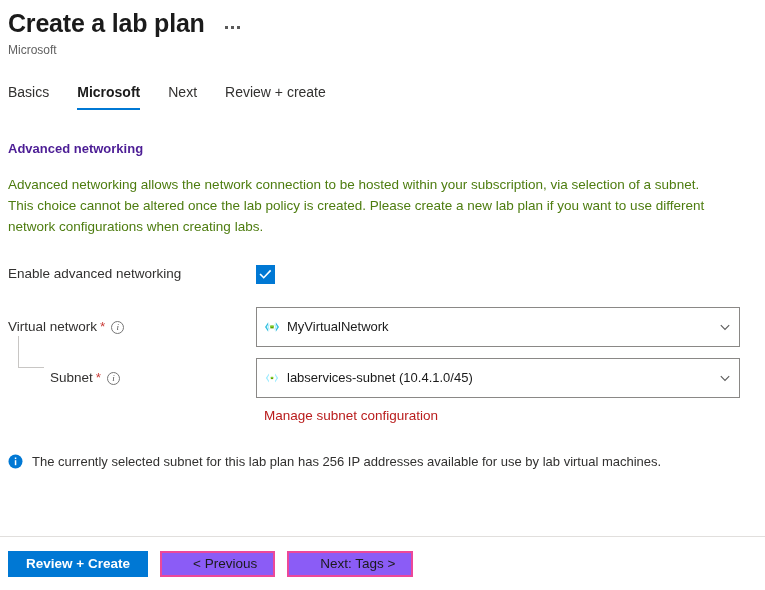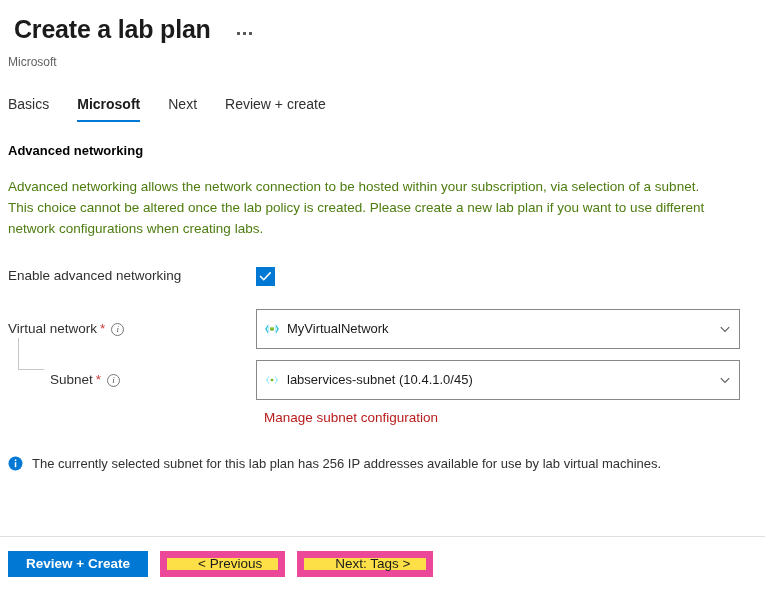--- a/index.html
+++ b/index.html
@@ -26,21 +26,21 @@
     display: flex;
     align-items: center;
     gap: 14px;
   }
   .page-title {
     font-size: 25px;
     font-weight: 600;
     letter-spacing: -0.2px;
     color: #1b1b1b;
     line-height: 30px;
-    margin: 6px;
+    margin: 0;
   }
   .ellipsis-btn {
     display: inline-flex;
     align-items: flex-end;
     gap: 3px;
     height: 22px;
     padding-bottom: 5px;
     cursor: pointer;
     background: none;
     border: none;
@@ -91,22 +91,22 @@
   }
   .tab:first-child.active::after { left: 0; }
 
   
   .content {
     padding: 0 8px;
   }
   .section-heading {
     font-size: 13px;
     font-weight: 700;
-    color: #000000;
-    margin-top: 20px;
+    color: #4c1d95;
+    margin-top: 30px;
     line-height: 18px;
   }
   .description {
     font-size: 13.5px;
     color: #4d7c0f;
     line-height: 21px;
     margin-top: 16px;
     max-width: 700px;
   }
 
@@ -279,23 +279,23 @@
     white-space: nowrap;
   }
   .btn-primary {
     background: #0078d4;
     color: #ffffff;
     border: 1px solid #0078d4;
     font-weight: 600;
     min-width: 140px;
   }
   .btn-secondary {
-    background: #fde047;
+    background: #8b5cf6;
     color: #1b1b1b;
-    border: 7px solid #ec4899;
+    border: 2px solid #ec4899;
     min-width: 112px;
     padding-left: 31px;
   }
 </style>
 </head>
 <body>
 
 <div class="page-header">
   <div class="title-row">
     <h1 class="page-title">Create a lab plan</h1>

